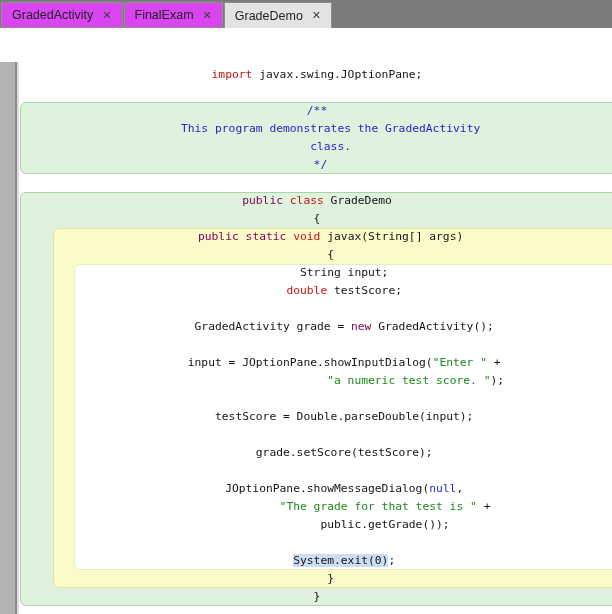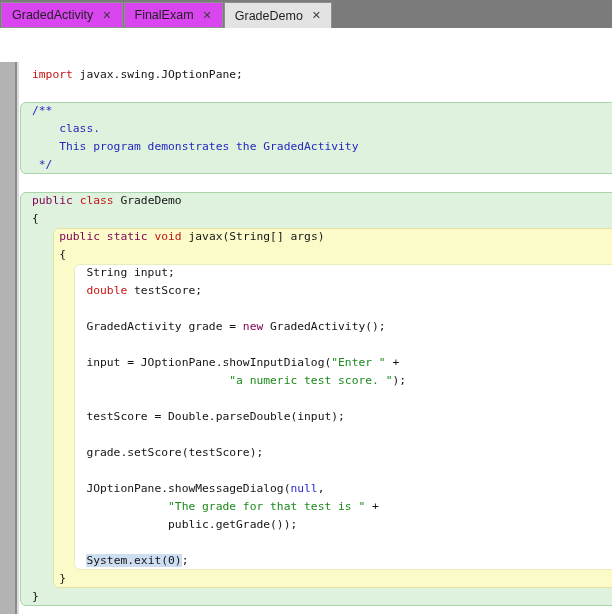--- a/index.html
+++ b/index.html
@@ -68,23 +68,23 @@
     left:34px;right:-8px;top:166px;height:360px;
     background:var(--scope_method_yellow);border:1px solid var(--scope_method_border);
   }
   .inner-box{
     left:55px;right:-8px;top:202px;height:306px;
     background:#ffffff;border:1px solid #ebebbe;
   }
 
   .code-lines{position:absolute;left:0;top:0;right:0;bottom:0;padding-top:4px;}
   .code-line{
-    height:18px;line-height:18px;white-space:pre;padding-left:13px;
+    height:18px;line-height:18px;white-space:pre;padding-left:3px;
     font-family:"DejaVu Sans Mono",monospace;font-size:11.3px;
-    color:var(--plain_text);position:relative;
+    color:var(--plain_text);position:relative;text-align:center;
   }
   .tk-plain{color:var(--plain_text);}
   .tk-kred{color:var(--keyword_red);}
   .tk-kmag{color:var(--keyword_magenta);}
   .tk-str{color:var(--string_green);}
   .tk-com{color:var(--comment_blue);}
   .tk-blue{color:var(--literal_blue);}
   .tk-sel{background:var(--selection_blue);}
 </style>
 </head>
@@ -112,22 +112,22 @@
     <div class="gutter"></div>
     <div class="content">
       <div class="scope comment-box"></div>
       <div class="scope class-box"></div>
       <div class="scope method-box"></div>
       <div class="scope inner-box"></div>
       <div class="code-lines">
           <div class="code-line"><span class="tk-kred">import</span><span class="tk-plain"> javax.swing.JOptionPane;</span></div>
           <div class="code-line"></div>
           <div class="code-line"><span class="tk-com">/**</span></div>
+          <div class="code-line"><span class="tk-com">    This program demonstrates the GradedActivity</span></div>
           <div class="code-line"><span class="tk-com">    class.</span></div>
-          <div class="code-line"><span class="tk-com">    This program demonstrates the GradedActivity</span></div>
           <div class="code-line"><span class="tk-com"> */</span></div>
           <div class="code-line"></div>
           <div class="code-line"><span class="tk-kmag">public</span><span class="tk-plain"> </span><span class="tk-kred">class</span><span class="tk-plain"> GradeDemo</span></div>
           <div class="code-line"><span class="tk-plain">{</span></div>
           <div class="code-line"><span class="tk-plain">    </span><span class="tk-kmag">public</span><span class="tk-plain"> </span><span class="tk-kmag">static</span><span class="tk-plain"> </span><span class="tk-kred">void</span><span class="tk-plain"> javax(String[] args)</span></div>
           <div class="code-line"><span class="tk-plain">    {</span></div>
           <div class="code-line"><span class="tk-plain">        String input;</span></div>
           <div class="code-line"><span class="tk-plain">        </span><span class="tk-kred">double</span><span class="tk-plain"> testScore;</span></div>
           <div class="code-line"></div>
           <div class="code-line"><span class="tk-plain">        GradedActivity grade = </span><span class="tk-kmag">new</span><span class="tk-plain"> GradedActivity();</span></div>

